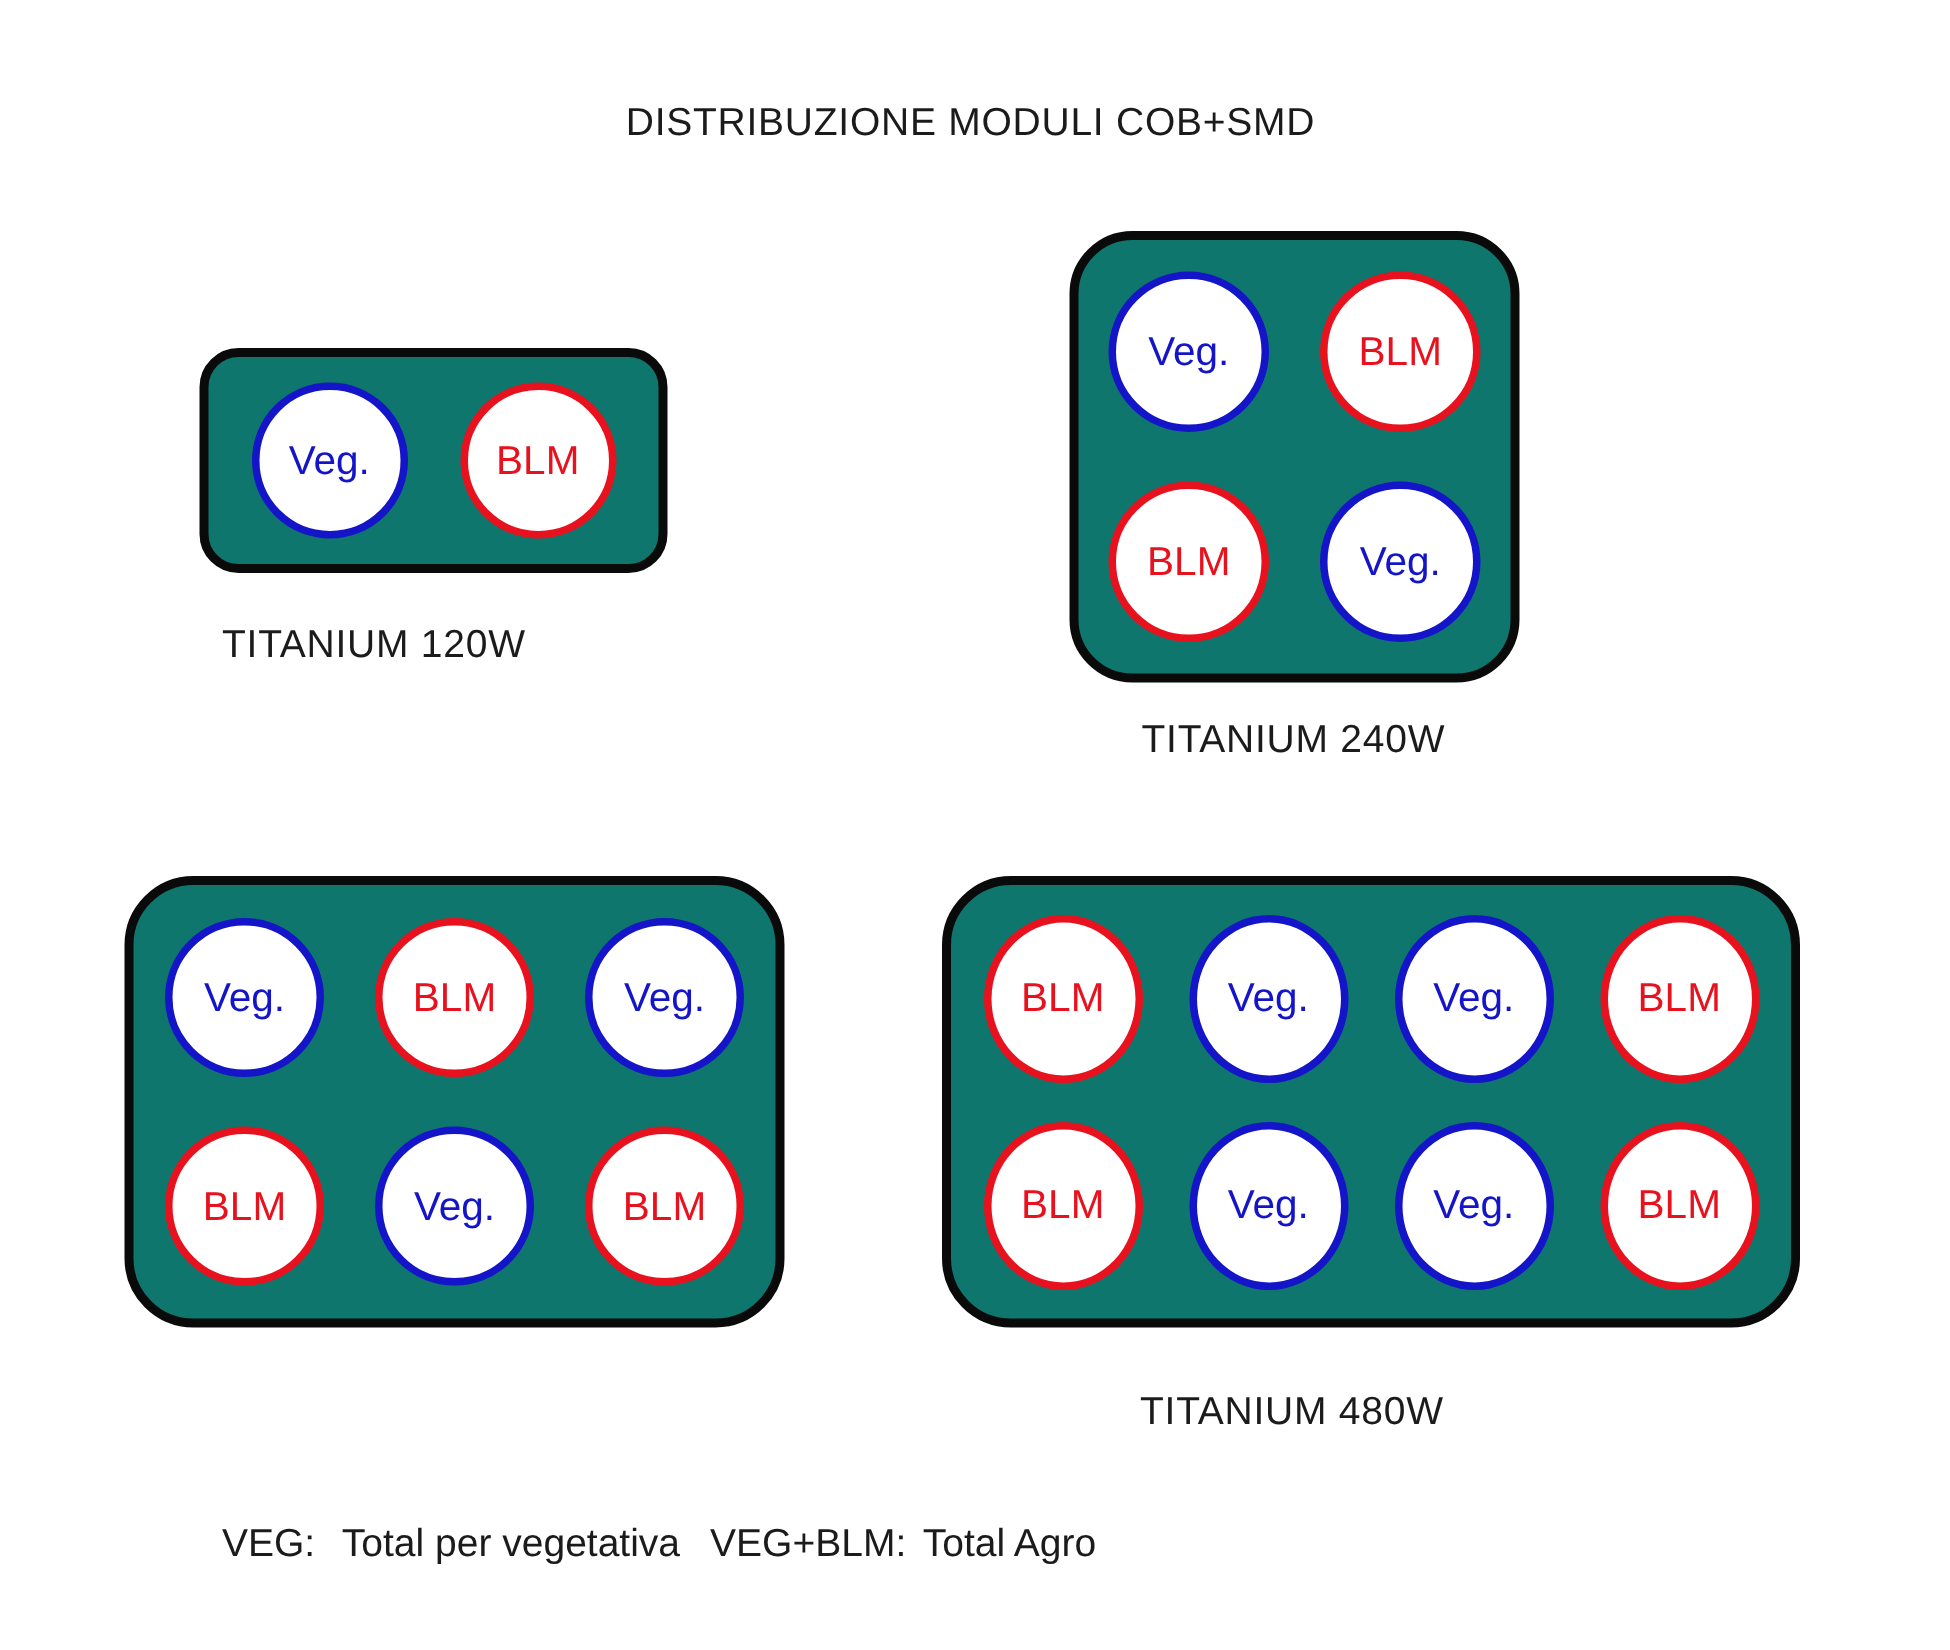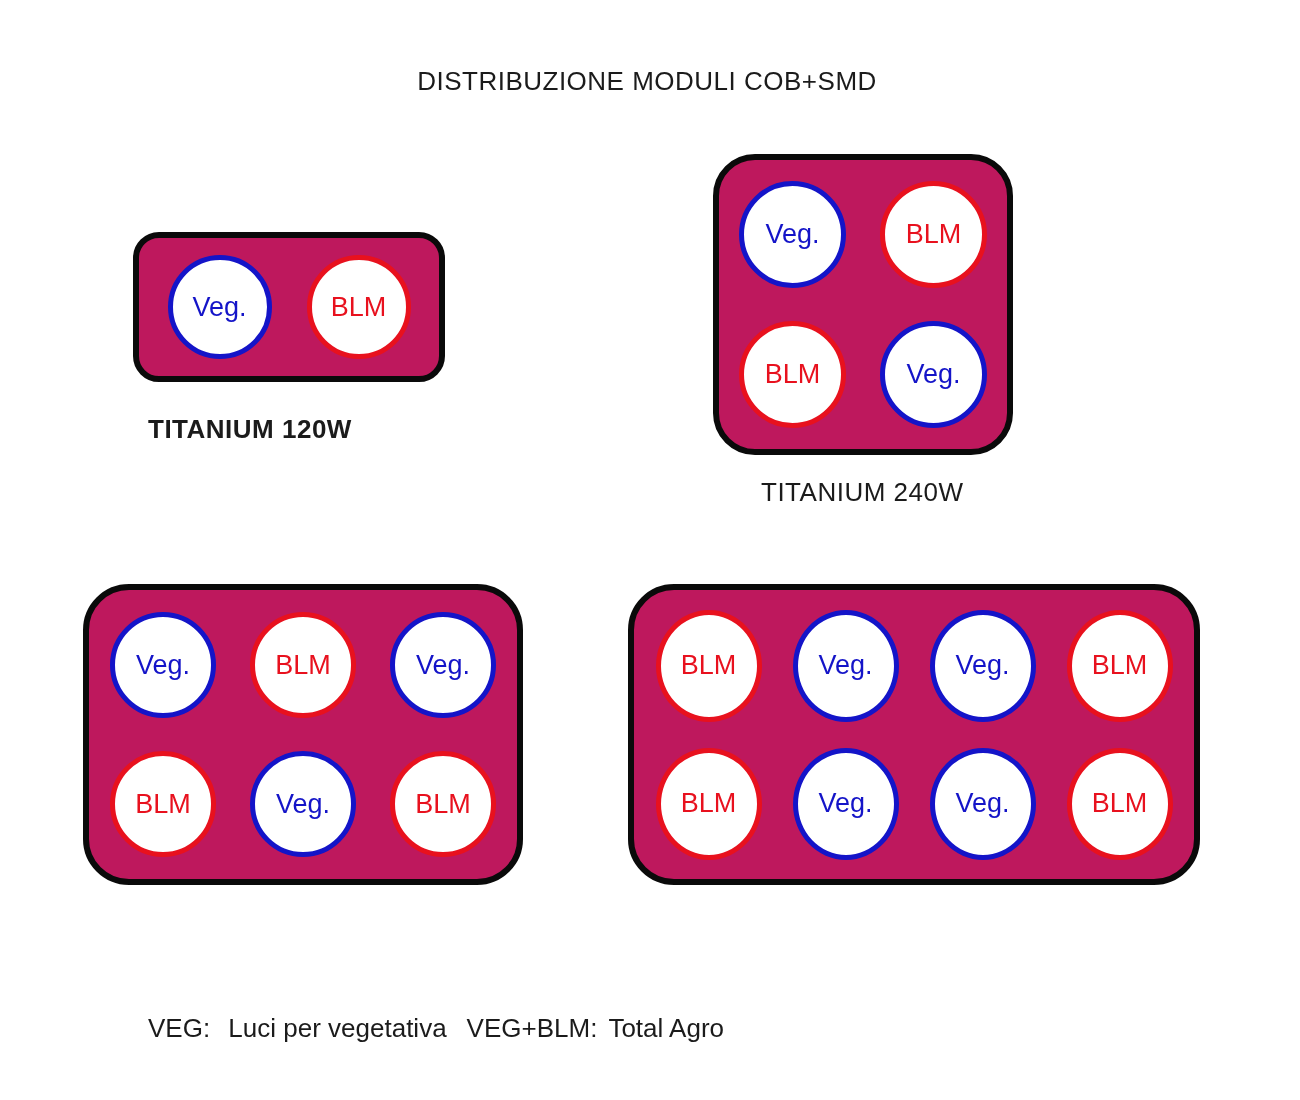--- a/index.html
+++ b/index.html
@@ -22,21 +22,21 @@
     width: 1294px;
     text-align: center;
     font-size: 26px;
     letter-spacing: 0.5px;
     color: #1b1b1b;
   }
   .frame {
     position: absolute;
     box-sizing: border-box;
     border: 6px solid #0a0a0a;
-    background: #be185d;
+    background: #0f766e;
     display: flex;
     flex-direction: column;
     justify-content: center;
     align-items: center;
   }
   .frame .circles {
     display: flex;
     flex-direction: column;
   }
   .row {
@@ -80,21 +80,21 @@
   .p480 .row { gap: 31px; }
   .p480 .circle { width: 106px; height: 112px; }
 
   .panel-label {
     position: absolute;
     font-size: 26px;
     color: #1b1b1b;
     letter-spacing: 0.5px;
     white-space: nowrap;
   }
-  .lbl120 { left: 148px; top: 414px; font-weight: bold; }
+  .lbl120 { left: 148px; top: 414px; }
   .lbl240 { left: 761px; top: 477px; }
   .lbl360 { left: 150px; top: 925px; }
   .lbl480 { left: 760px; top: 925px; }
 
   .legend {
     position: absolute;
     left: 148px;
     top: 1013px;
     font-size: 26px;
     color: #1b1b1b;
@@ -161,19 +161,20 @@
           <div class="circle blm">BLM</div>
         </div>
         <div class="row">
           <div class="circle blm">BLM</div>
           <div class="circle veg">Veg.</div>
           <div class="circle veg">Veg.</div>
           <div class="circle blm">BLM</div>
         </div>
       </div>
   </div>
+  <div class="panel-label lbl480">TITANIUM 480W</div>
 
   <div class="legend">
-    <span class="legend-item"><span>VEG:</span><span> Luci per vegetativa</span></span>
+    <span class="legend-item"><span>VEG:</span><span> Total per vegetativa</span></span>
     <span class="legend-item"><span>VEG+BLM:</span><span>Total Agro</span></span>
   </div>
 
 </div>
 
 </body></html>

